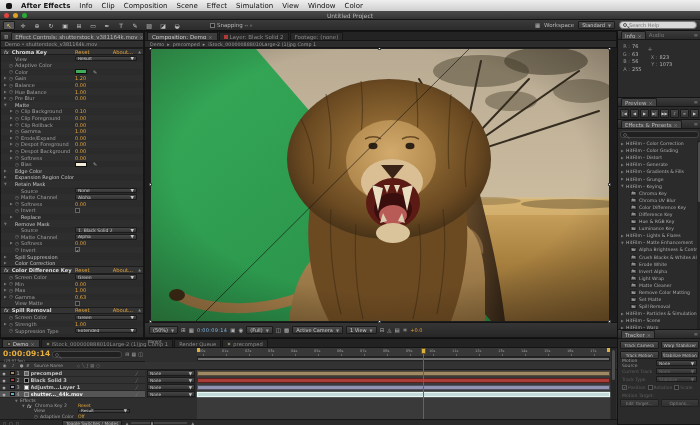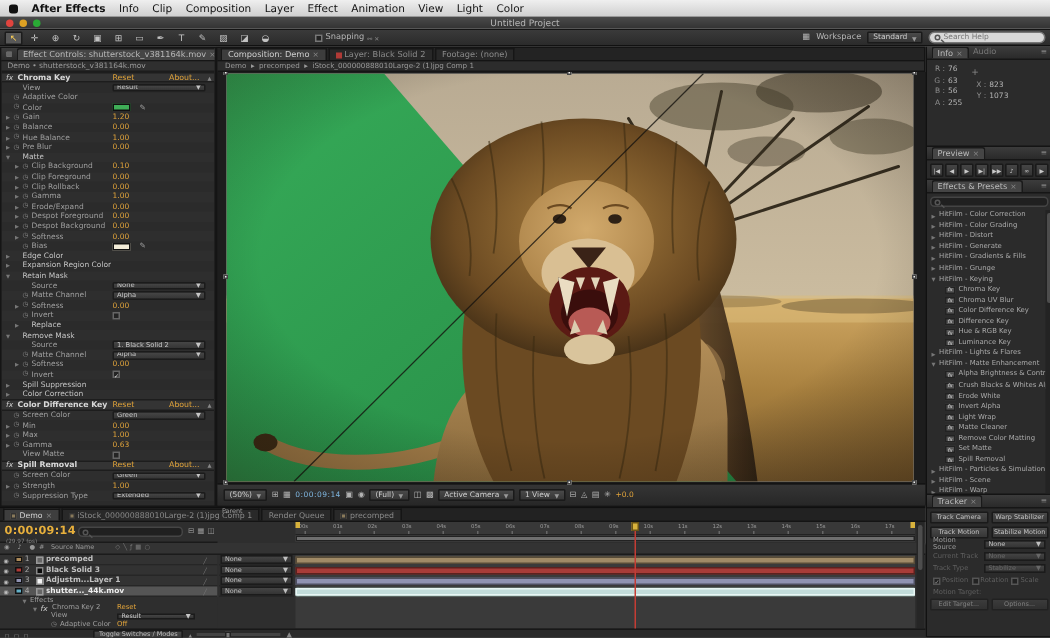--- a/index.html
+++ b/index.html
@@ -1,19 +1,19 @@
 <!DOCTYPE html>
 <html><head>
 <meta charset="utf-8">
 <style>
 *{margin:0;padding:0;box-sizing:border-box}
 html,body{width:700px;height:425px;overflow:hidden;background:#1a1a1a;
 font-family:"DejaVu Sans",sans-serif;color:#aaa}
 .abs{position:absolute}
-#stage{position:relative;width:700px;height:363px;background:#ffffff}
+#stage{position:relative;width:700px;height:363px;background:#86efac}
 
 
 #menubar{left:0;top:0;width:700px;height:11px;background:linear-gradient(#efefef,#cfcfcf);
 display:flex;align-items:center;gap:9px;padding:0 6px;font-size:7px;color:#111}
 #menubar .mi{white-space:nowrap}
 #menubar .first{font-weight:bold}
 .apple{width:6px;height:6px;background:#111;border-radius:2px 2px 2px 2px}
 #titlebar{left:0;top:11px;width:700px;height:9px;background:linear-gradient(#4b4b4b,#333);
 border-bottom:1px solid #141414;display:flex;align-items:center}
 .tl{width:5px;height:5px;border-radius:50%;margin-left:4px}
@@ -182,25 +182,25 @@
 <body>
 
 <div id="stage">
 
   <div id="menubar" class="abs">
     <span class="apple"></span>
   <span class="mi first">After Effects</span>
       <span class="mi">Info</span>
       <span class="mi">Clip</span>
       <span class="mi">Composition</span>
-      <span class="mi">Layer</span>
+      <span class="mi">Scene</span>
       <span class="mi">Effect</span>
-      <span class="mi">Animation</span>
+      <span class="mi">Simulation</span>
       <span class="mi">View</span>
-      <span class="mi">Light</span>
+      <span class="mi">Window</span>
       <span class="mi">Color</span>
     </div>
 
   <div id="titlebar" class="abs">
     <span class="tl" style="background:#e0443e"></span>
     <span class="tl" style="background:#dea123"></span>
     <span class="tl" style="background:#2aab35"></span>
     <span id="wintitle">Untitled Project</span>
   </div>
 

